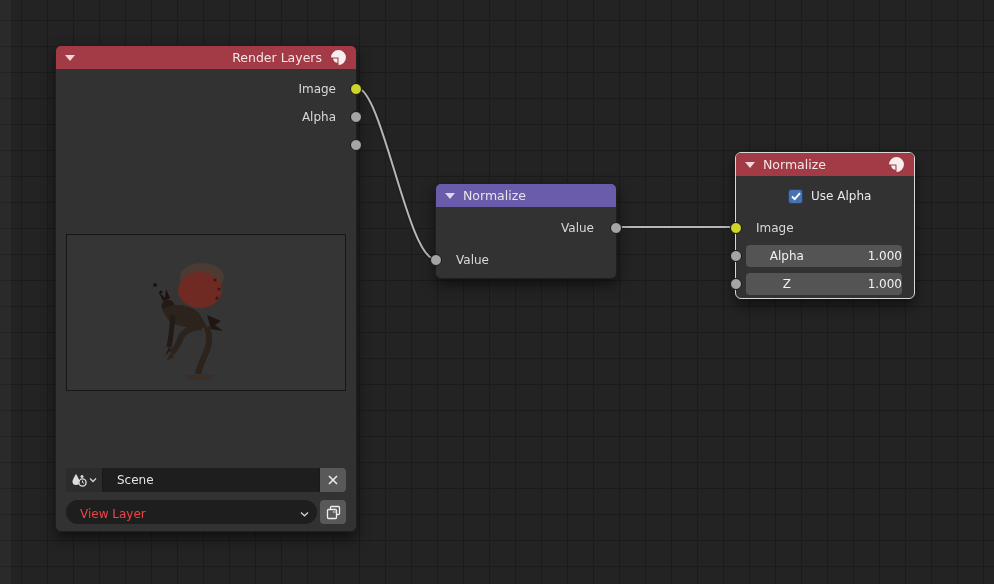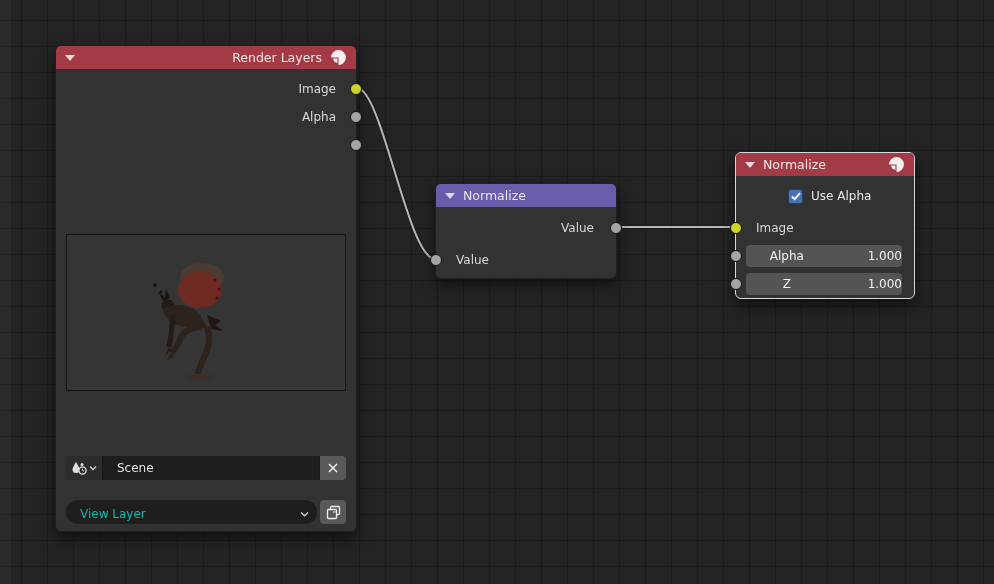--- a/index.html
+++ b/index.html
@@ -35,29 +35,29 @@
   .socket.left{left:-6px;} .socket.right{right:-6px;}
   .sock-yellow{background:#cdd42b;} .sock-gray{background:#a5a5a5;}
 
   .out-row{height:28px;display:flex;align-items:center;justify-content:flex-end;padding-right:20px;}
   .in-row{height:28px;display:flex;align-items:center;padding-left:20px;}
 
   .preview{position:absolute;left:10px;top:188px;width:280px;height:157px;
            background:#353535;border:1px solid #161616;box-sizing:border-box;}
 
   .widget-row{position:absolute;left:10px;height:24px;display:flex;align-items:stretch;}
-  .scene-row{top:410px;width:280px;border-radius:4px;overflow:hidden;}
+  .scene-row{top:422px;width:280px;border-radius:4px;overflow:hidden;}
   .browse-btn{width:36px;background:#2c2c2c;border-right:1px solid #191919;display:flex;
               align-items:center;justify-content:center;gap:1px;}
   .scene-text{flex:1;background:#1e1e1e;display:flex;align-items:center;padding-left:14px;
               color:#e3e3e3;border-right:1px solid #191919;}
   .clear-btn{width:26px;background:#595959;display:flex;align-items:center;justify-content:center;}
   .vl-row{top:454px;width:280px;}
   .vl-field{flex:1;background:#1e1e1e;border-radius:12px;display:flex;align-items:center;
-            padding:4px 10px 0 14px;color:#14b8a6;position:relative;}
+            padding:4px 10px 0 14px;color:#ef4444;position:relative;}
   .vl-field .chev{position:absolute;right:8px;}
   .vl-icon-btn{width:26px;margin-left:3px;background:#595959;border-radius:4px;
                display:flex;align-items:center;justify-content:center;}
 
   .checkbox-row{margin:10px 0 0 12px;height:20px;display:flex;align-items:center;gap:8px;color:#e9e9e9;padding-left:40px;}
   .checkbox{width:15px;height:15px;background:#4772b3;border:1px solid #27415f;border-radius:3px;
             box-sizing:border-box;display:flex;align-items:center;justify-content:center;}
   .valfield{position:absolute;left:10px;width:156px;height:22px;background:#545454;
             border-radius:4px;display:flex;align-items:center;color:#f2f2f2;}
   .valfield .lbl{flex:1.1;text-align:center;}

